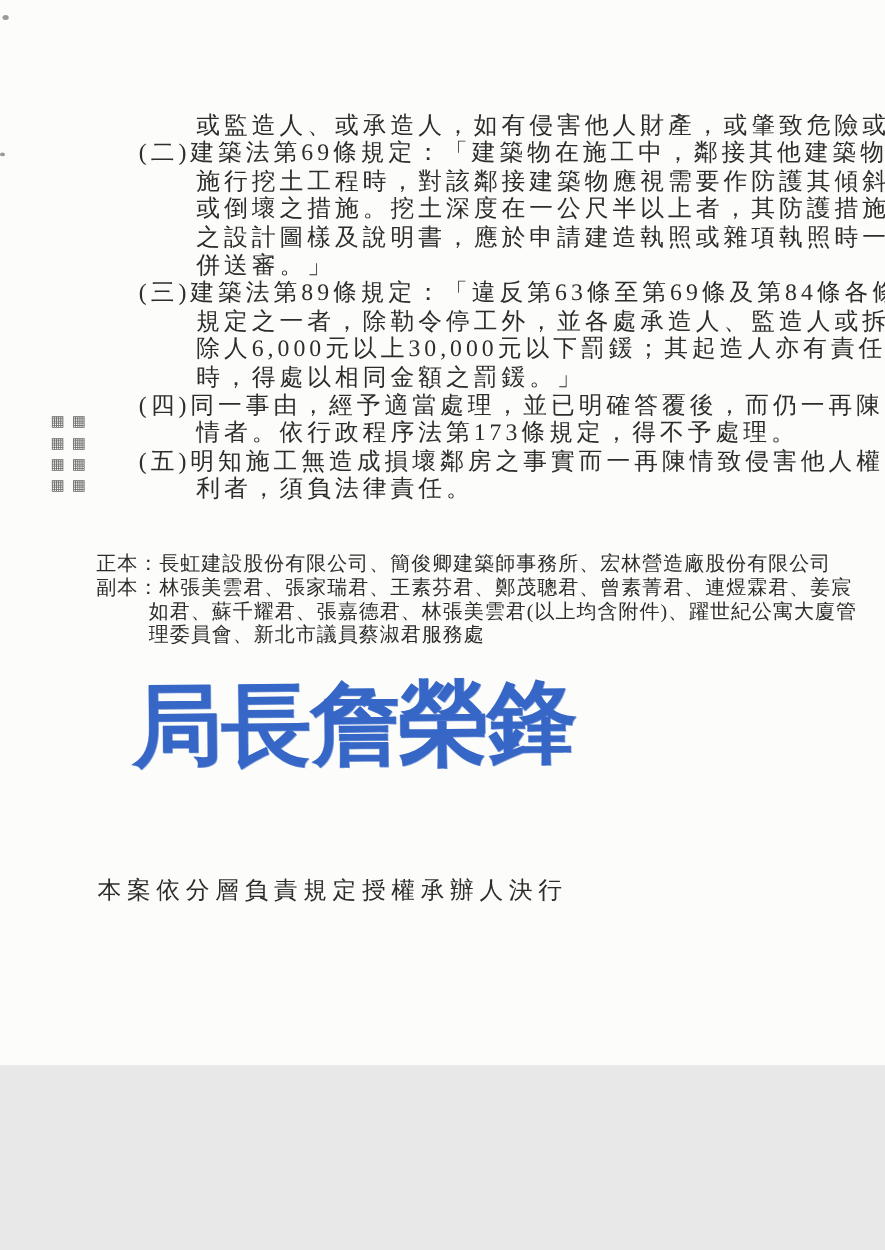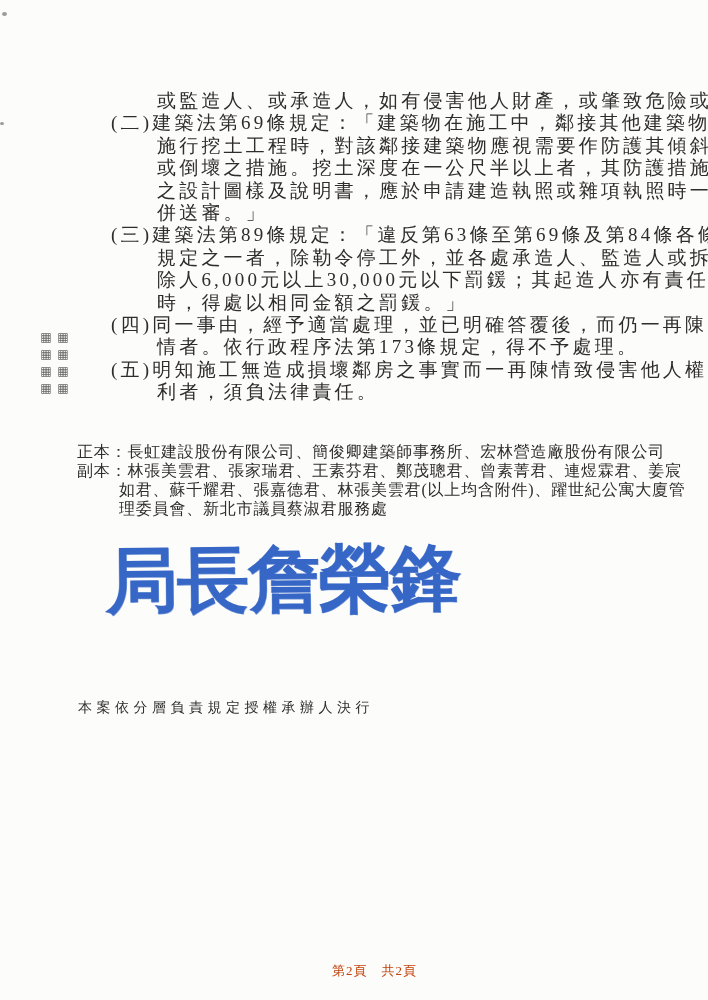--- a/index.html
+++ b/index.html
@@ -1,18 +1,18 @@
 <!DOCTYPE html>
 <html><head>
 <meta charset="utf-8">
 <style>
   * { margin:0; padding:0; box-sizing:border-box; }
   html,body { background:#e8e8e8; }
   .page {
-    position:relative; width:708px; height:1000px; margin:0 auto;
+    position:relative; width:708px; height:852px; margin:0 auto;
     background:#fcfcfa;
     font-family:"Liberation Serif","DejaVu Serif",serif;
     color:#2e2d2b; overflow:hidden;
   }
   
   .body-text {
     position:absolute; left:111px; top:90px; width:594px;
     font-size:19px; line-height:22.4px; letter-spacing:3.2px;
   }
   .body-text .line { white-space:nowrap; height:22.4px; }
@@ -39,21 +39,21 @@
   .signature {
     position:absolute; left:106px; top:532px;
     font-size:72px; font-weight:bold; white-space:nowrap;
     letter-spacing:-1px; transform:rotate(-0.6deg);
     color:#3767c6;
     text-shadow:0.6px 0.6px 0 rgba(55,103,198,0.55), -0.4px 0.4px 0 rgba(55,103,198,0.35);
   }
   
   .authorization {
     position:absolute; left:78px; top:699px;
-    font-size:14px; letter-spacing:4.5px; white-space:nowrap;
+    font-size:19px; letter-spacing:4.5px; white-space:nowrap;
   }
   
   .footer {
     position:absolute; left:332px; top:962px;
     font-size:13px; letter-spacing:1px; white-space:nowrap; color:#c2410c;
   }
   
   .speck { position:absolute; background:#9a9a96; border-radius:50%; }
   .speck.s1 { left:2px; top:12px; width:5px; height:4px; }
   .speck.s2 { left:0;  top:122px; width:4px; height:3px; }

